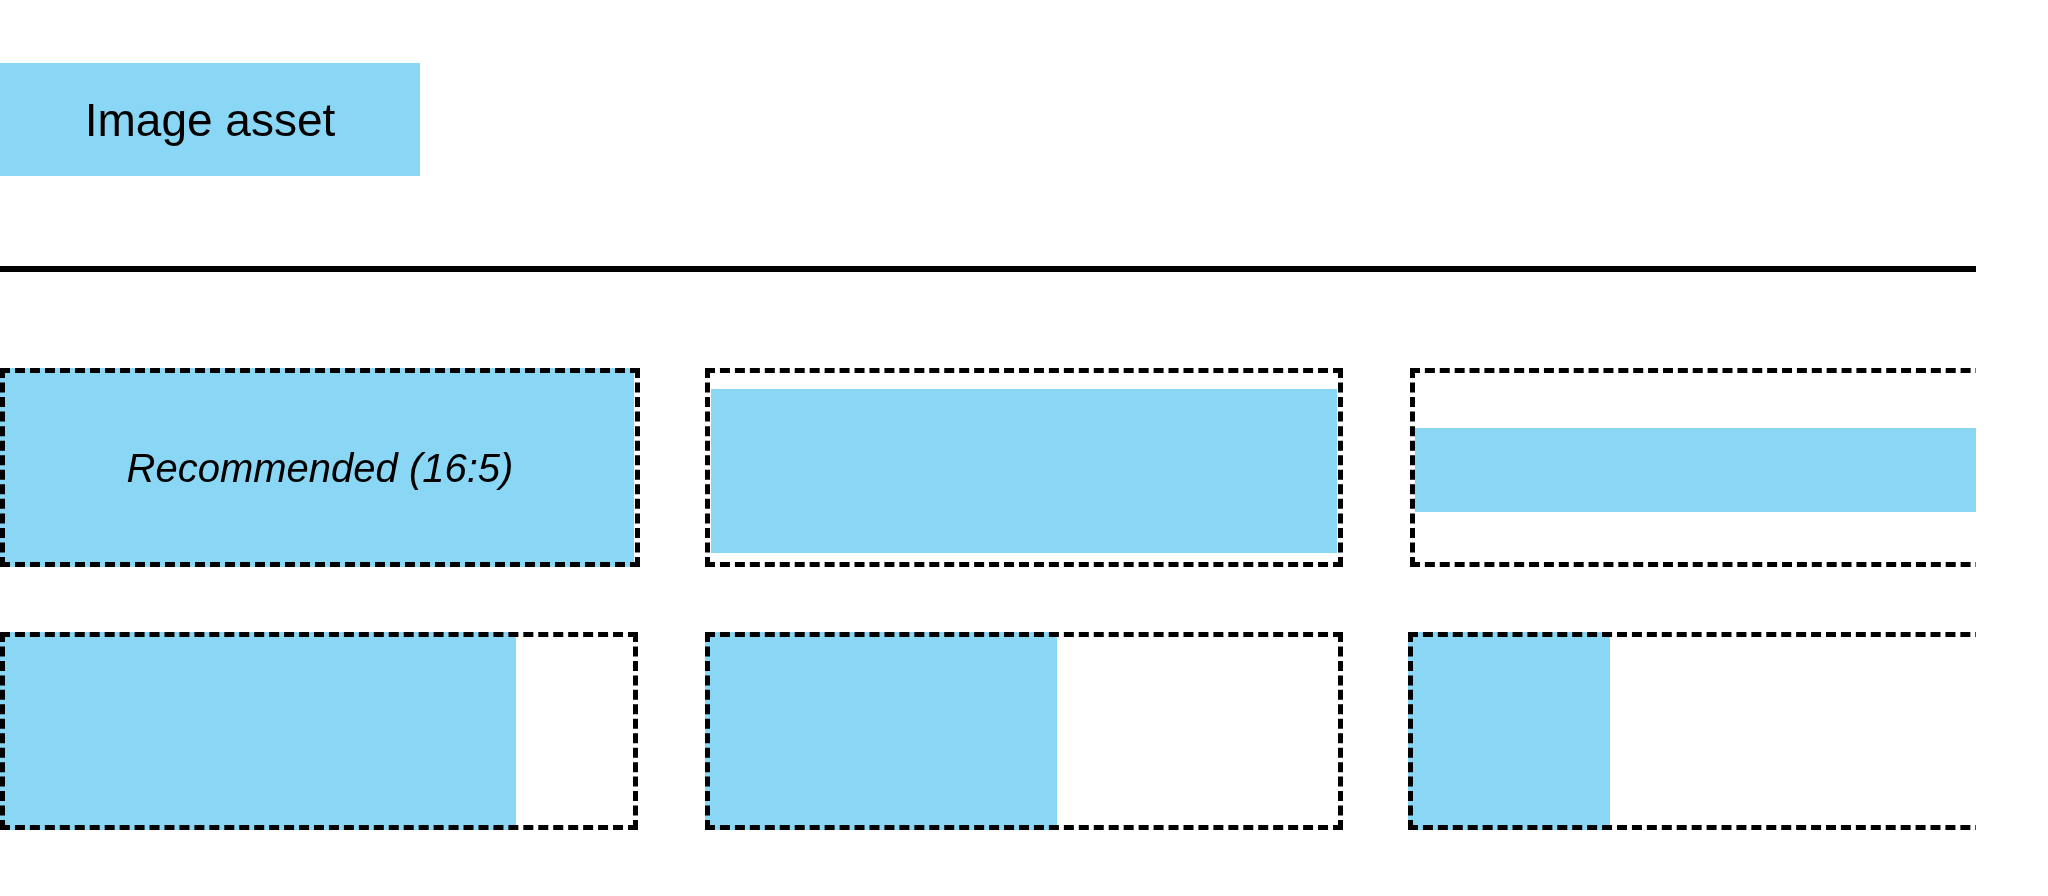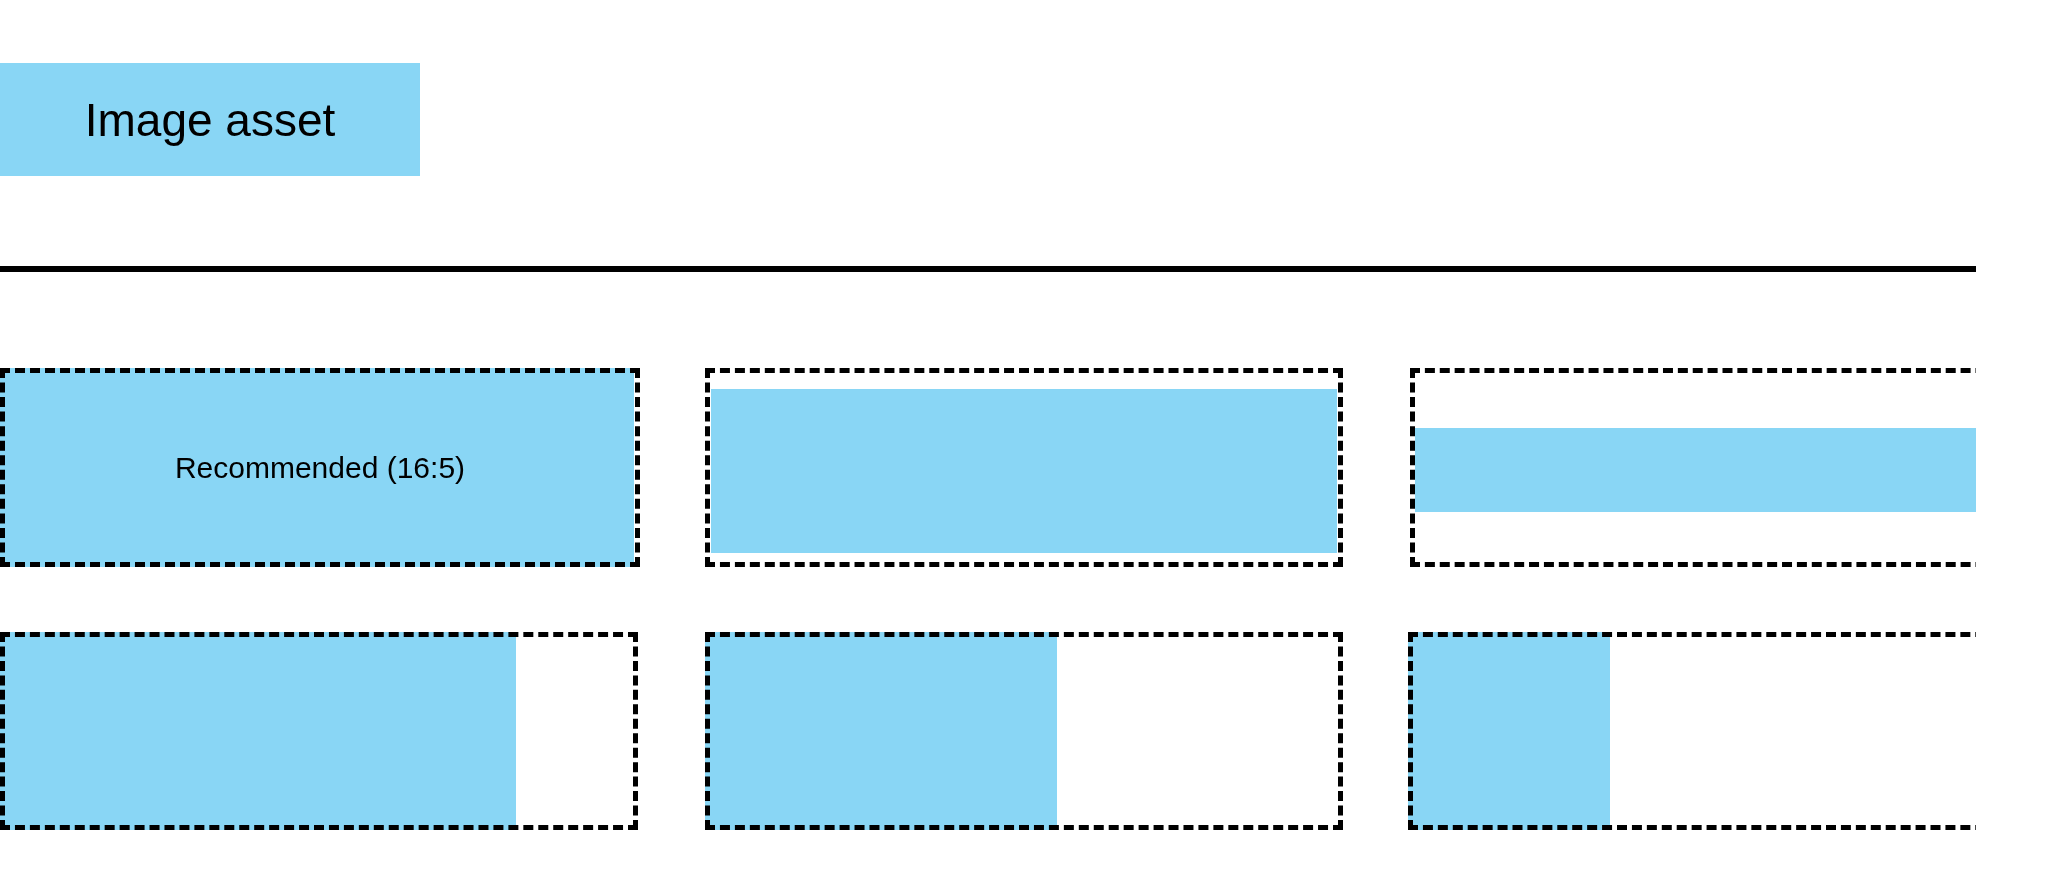--- a/index.html
+++ b/index.html
@@ -63,23 +63,24 @@
     pointer-events: none;
   }
   .fill {
     position: absolute;
     background: var(--color-asset-blue, #89D6F5);
   }
   .frame-label {
     position: absolute;
     inset: 0;
     display: flex; align-items: center; justify-content: center;
-    font-size: 30px;
+    font-size: 40px;
     line-height: 1;
     white-space: nowrap;
+    font-style: italic;
   }
 
   
   .f-r1c1 { left: 0px;    top: 368px; width: 640px; height: 199px; }
   .f-r1c1 .fill { top: 0; left: 0; bottom: 0; right: 6px; }
 
   .f-r1c2 { left: 705px;  top: 368px; width: 638px; height: 199px; }
   .f-r1c2 .fill { top: 21px; bottom: 14px; left: 6px; right: 6px; }
 
   .f-r1c3 { left: 1410px; top: 368px; width: 635px; height: 199px; }

